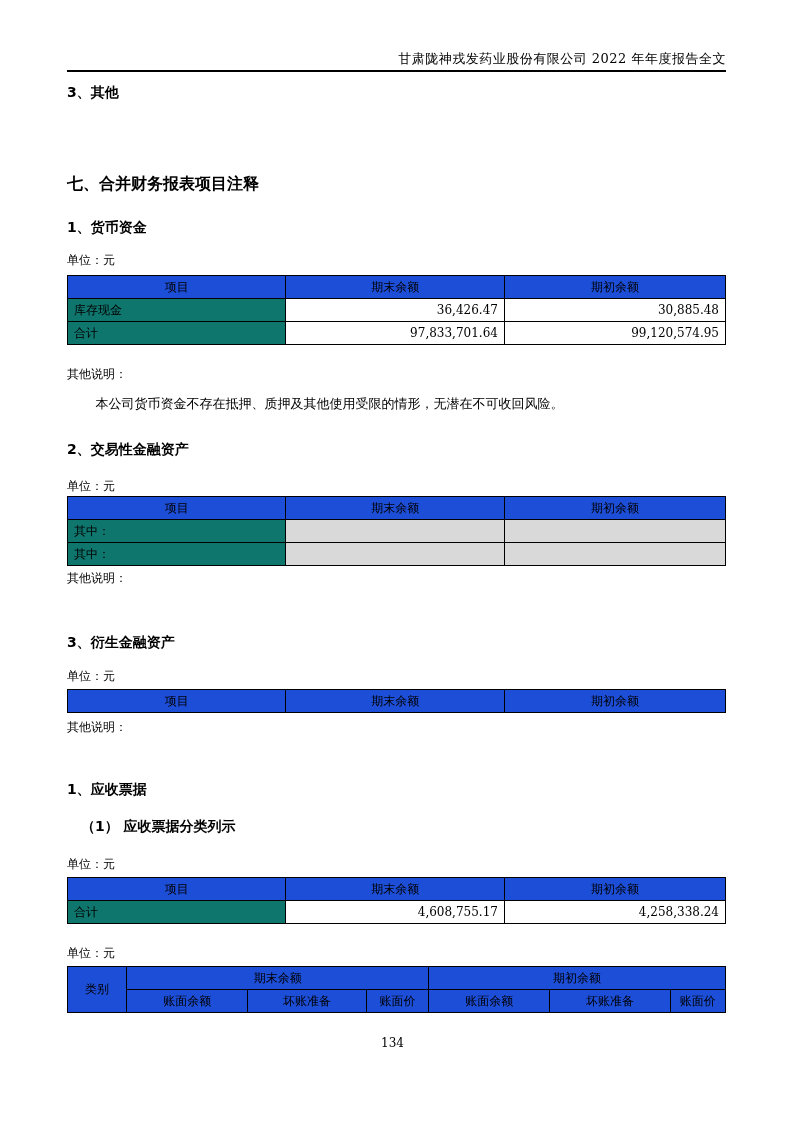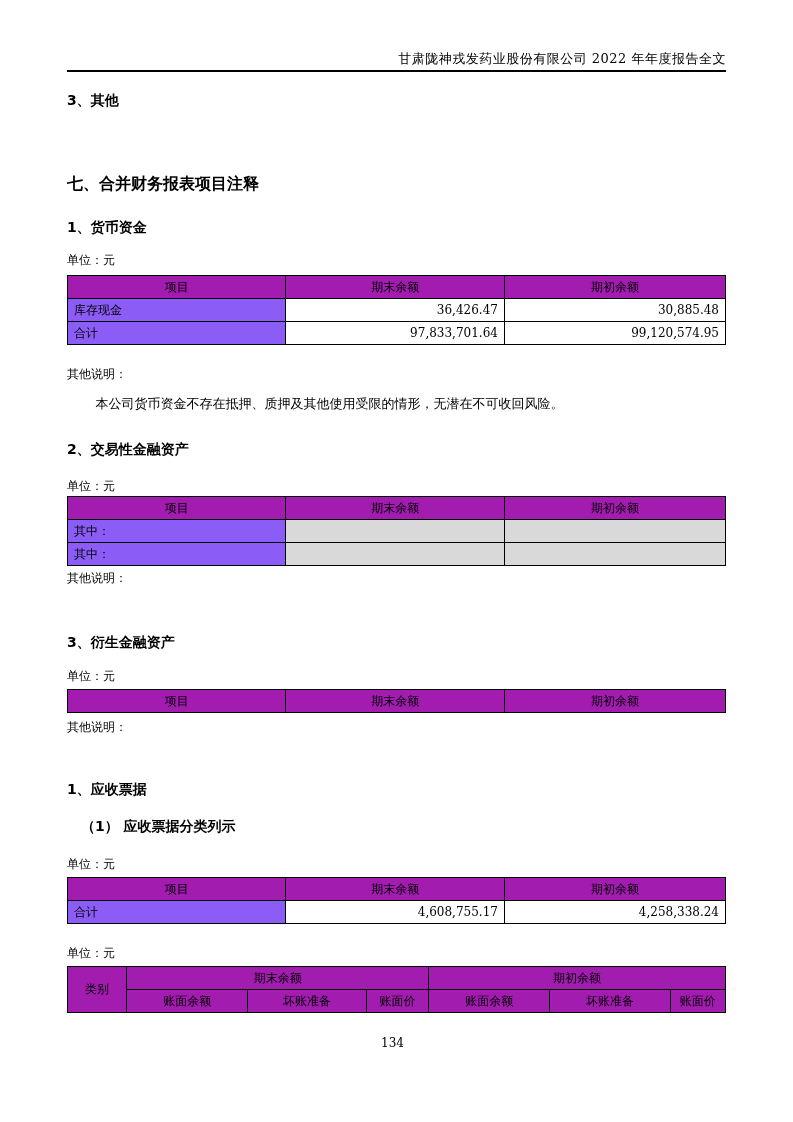--- a/index.html
+++ b/index.html
@@ -5,38 +5,38 @@
   html,body{margin:0;padding:0;}
   body{
     width:793px;height:1122px;background:#ffffff;position:relative;
     font-family:"DejaVu Serif","Liberation Serif",serif;color:#000;
     -webkit-font-smoothing:antialiased;
   }
   .abs{position:absolute;left:67px;width:659px;}
   .hdr-text{top:50px;text-align:right;font-size:13px;letter-spacing:.5px;}
   .hdr-rule{top:70px;height:2px;background:#000;}
   .heading{font-family:"DejaVu Sans","Liberation Sans",sans-serif;font-weight:bold;}
-  .h-other{top:92px;font-size:14px;}
+  .h-other{top:84px;font-size:14px;}
   .h-seven{top:174px;font-size:16px;}
   .h-sub{font-size:14px;}
   .h-cash{top:219px;}
   .h-trading{top:441px;}
   .h-deriv{top:634px;}
   .h-receivable{top:781px;}
   .h-receivable-sub{top:818px;font-size:14px;padding-left:14px;}
   .unit{text-align:left;font-size:12px;padding-right:6px;box-sizing:border-box;}
   .u1{top:252px;}.u2{top:478px;}.u3{top:668px;}.u4{top:856px;}.u5{top:945px;}
   .note{font-size:12px;}
   .n1{top:366px;}.n2{top:570px;}.n3{top:719px;}
   .para{top:394px;font-size:13px;text-indent:2.2em;line-height:1.5;}
   table.doc{border-collapse:collapse;table-layout:fixed;width:659px;border:1.5px solid #000;}
   table.doc td{border:1px solid #000;font-size:12px;height:20px;padding:1px 6px;
     overflow:hidden;white-space:nowrap;vertical-align:middle;}
-  td.head{background:#a21caf;text-align:center;}
-  td.item{background:#8b5cf6;text-align:left;}
+  td.head{background:#1d4ed8;text-align:center;}
+  td.item{background:#0f766e;text-align:left;}
   td.num{background:#fff;text-align:right;padding-right:9px;}
   td.empty{background:#d9d9d9;}
   .t-cash{top:275px;}
   .t-trading{top:496px;}
   .t-trading td{height:22px;}
   .t-deriv{top:689px;}
   .t-deriv td{height:21px;}
   .t-receivable{top:877px;}
   .t-receivable td{height:20.5px;}
   .t-class{top:966px;}

